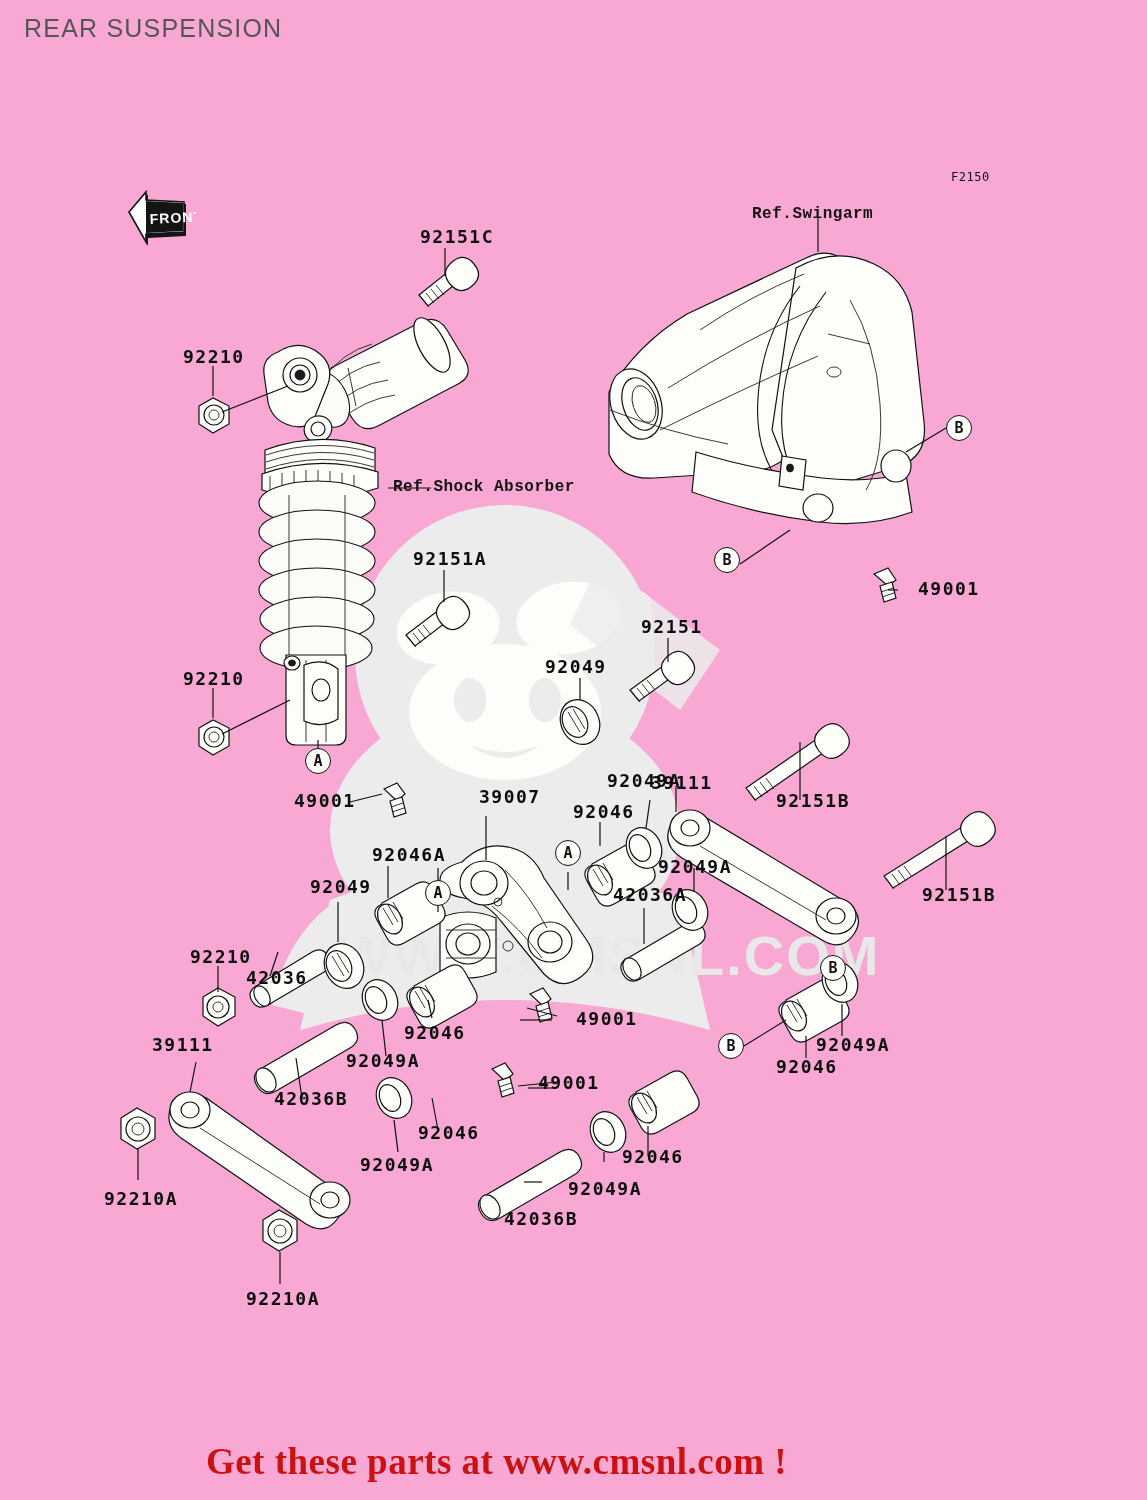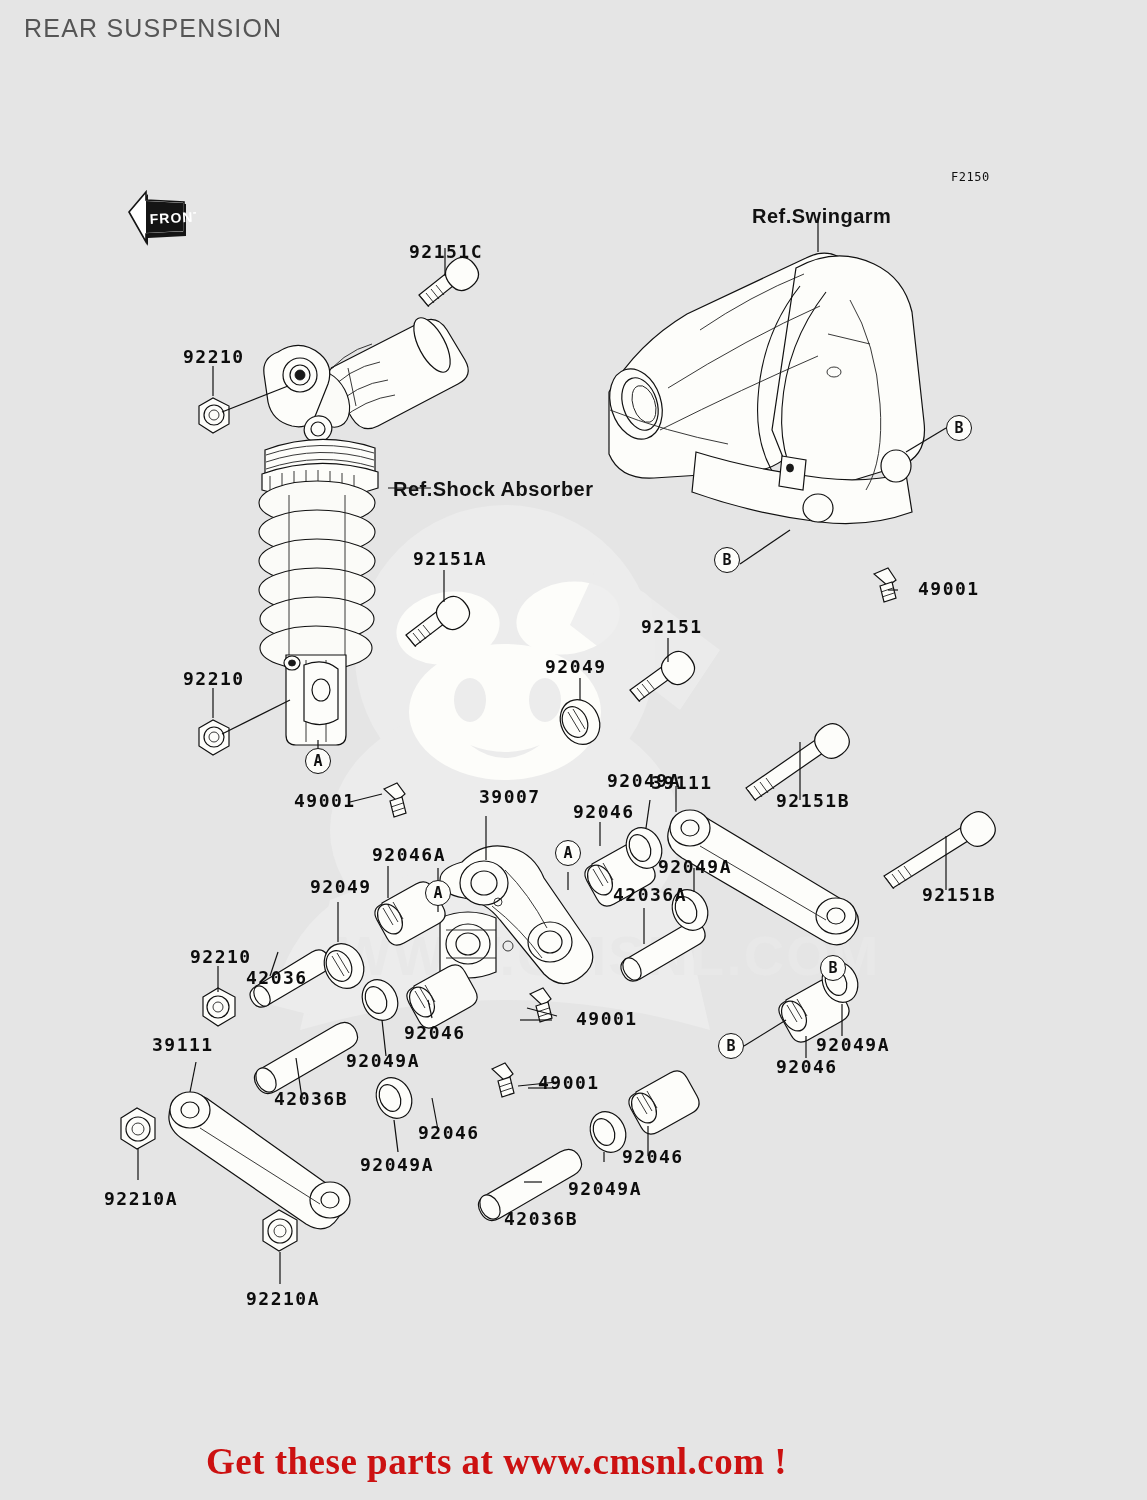--- a/index.html
+++ b/index.html
@@ -7,21 +7,21 @@
     padding: 0;
     background: #ffffff;
   }
   body {
     font-family: "Liberation Sans", sans-serif;
   }
   #page {
     position: relative;
     width: 1147px;
     height: 1500px;
-    background: #e5e5e5;
+    background: #f9a8d4;
     overflow: hidden;
   }
   
   #page-title {
     position: absolute;
     left: 24px;
     top: 14px;
     font-family: "Liberation Sans", sans-serif;
     font-size: 25px;
     letter-spacing: 1.2px;
@@ -44,22 +44,22 @@
     position: absolute;
     font-family: "DejaVu Sans Mono", monospace;
     font-size: 18px;
     font-weight: bold;
     color: #0d0d0d;
     letter-spacing: 1.5px;
     white-space: nowrap;
   }
   .ref-label {
     position: absolute;
-    font-family: Liberation Sans, sans-serif;
-    font-size: 20px;
+    font-family: Liberation Mono, monospace;
+    font-size: 16px;
     font-weight: bold;
     color: #111111;
     letter-spacing: 0.5px;
     white-space: nowrap;
   }
   
   .marker {
     position: absolute;
     width: 26px;
     height: 26px;
@@ -557,21 +557,21 @@
   <div class="ref-label" style="left:393px; top:478px;">Ref.Shock Absorber</div>
 
   <div class="marker" style="left:305px; top:748px;">A</div>
   <div class="marker" style="left:555px; top:840px;">A</div>
   <div class="marker" style="left:425px; top:880px;">A</div>
   <div class="marker" style="left:946px; top:415px;">B</div>
   <div class="marker" style="left:714px; top:547px;">B</div>
   <div class="marker" style="left:718px; top:1033px;">B</div>
   <div class="marker" style="left:820px; top:955px;" hidden="">B</div>
 
-  <div class="callout" style="left:409px; top:226px;margin-top:15px;">92151C</div>
+  <div class="callout" style="left:420px; top:226px;">92151C</div>
   <div class="callout" style="left:183px; top:346px;">92210</div>
   <div class="callout" style="left:183px; top:668px;">92210</div>
   <div class="callout" style="left:413px; top:548px;">92151A</div>
   <div class="callout" style="left:641px; top:616px;">92151</div>
   <div class="callout" style="left:545px; top:656px;">92049</div>
   <div class="callout" style="left:294px; top:790px;">49001</div>
   <div class="callout" style="left:918px; top:578px;">49001</div>
   <div class="callout" style="left:479px; top:786px;">39007</div>
   <div class="callout" style="left:651px; top:772px;">39111</div>
   <div class="callout" style="left:607px; top:770px;">92049A</div>

